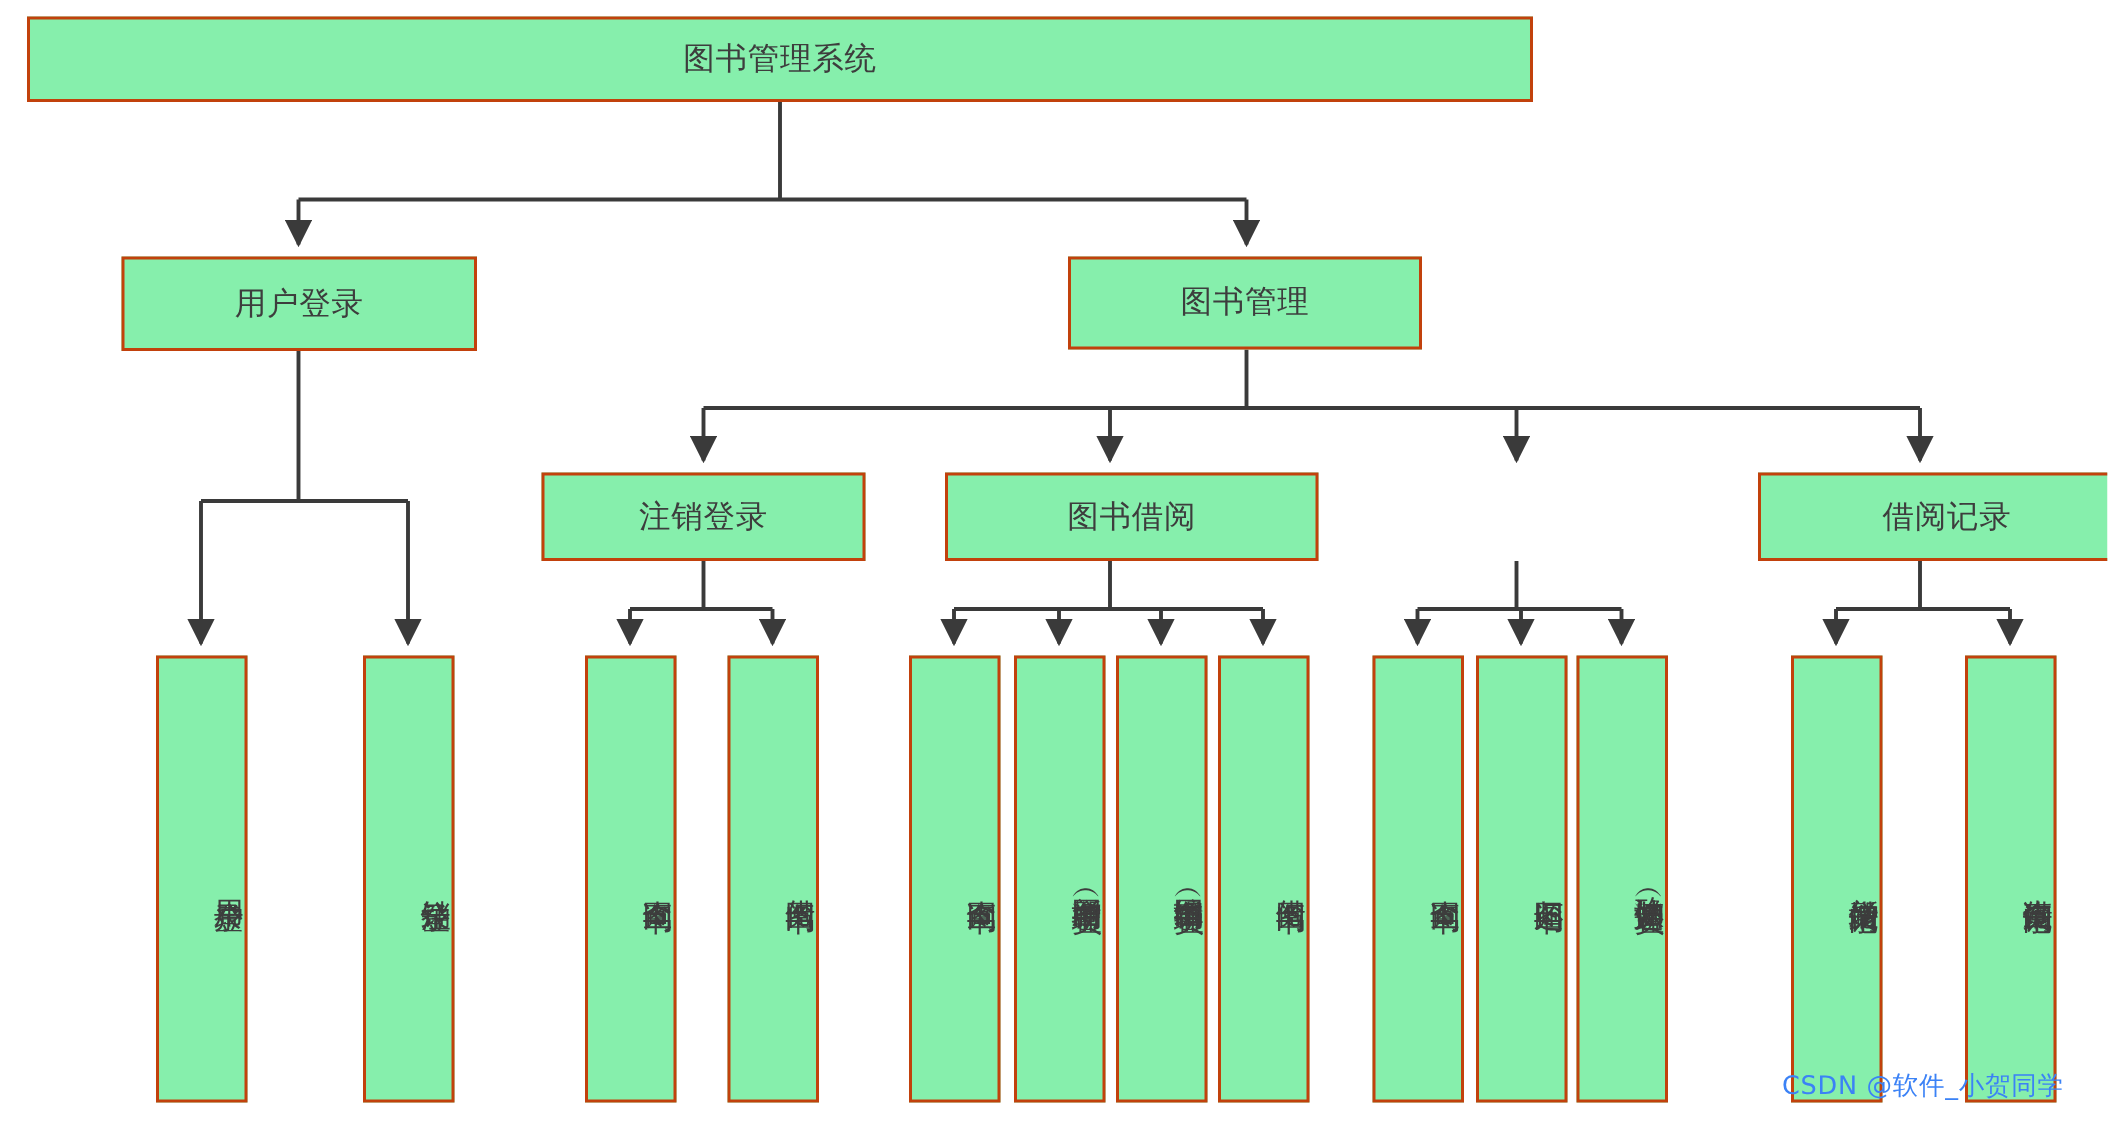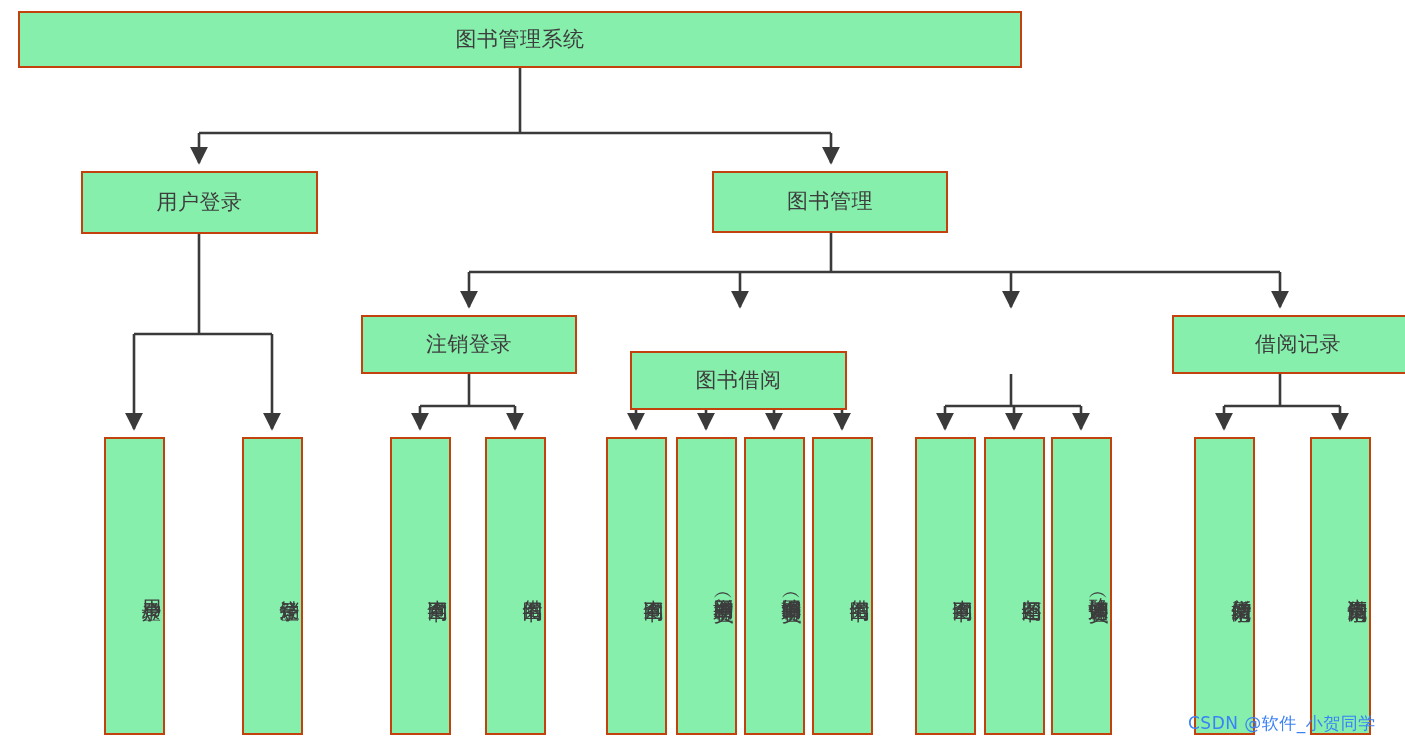--- a/index.html
+++ b/index.html
@@ -132,21 +132,21 @@
   </div>
 
   <div class="node h" style="left:712px; top:171px; width:236px; height:62px;">
     <span class="label">图书管理</span>
   </div>
 
   <div class="node h" style="left:361px; top:315px; width:216px; height:59px;">
     <span class="label">注销登录</span>
   </div>
 
-  <div class="node h" style="left:630px; top:315px; width:217px; height:59px;margin-top:36px;">
+  <div class="node h" style="left:630px; top:315px; width:249px; height:59px;">
     <span class="label">图书借阅</span>
   </div>
 
 
   <div class="node h" style="left:1172px; top:315px; width:252px; height:59px;">
     <span class="label">借阅记录</span>
   </div>
 
   <div class="node v" style="left:104px; top:437px; width:61px; height:298px;">
     <span class="label">用户登录</span>

